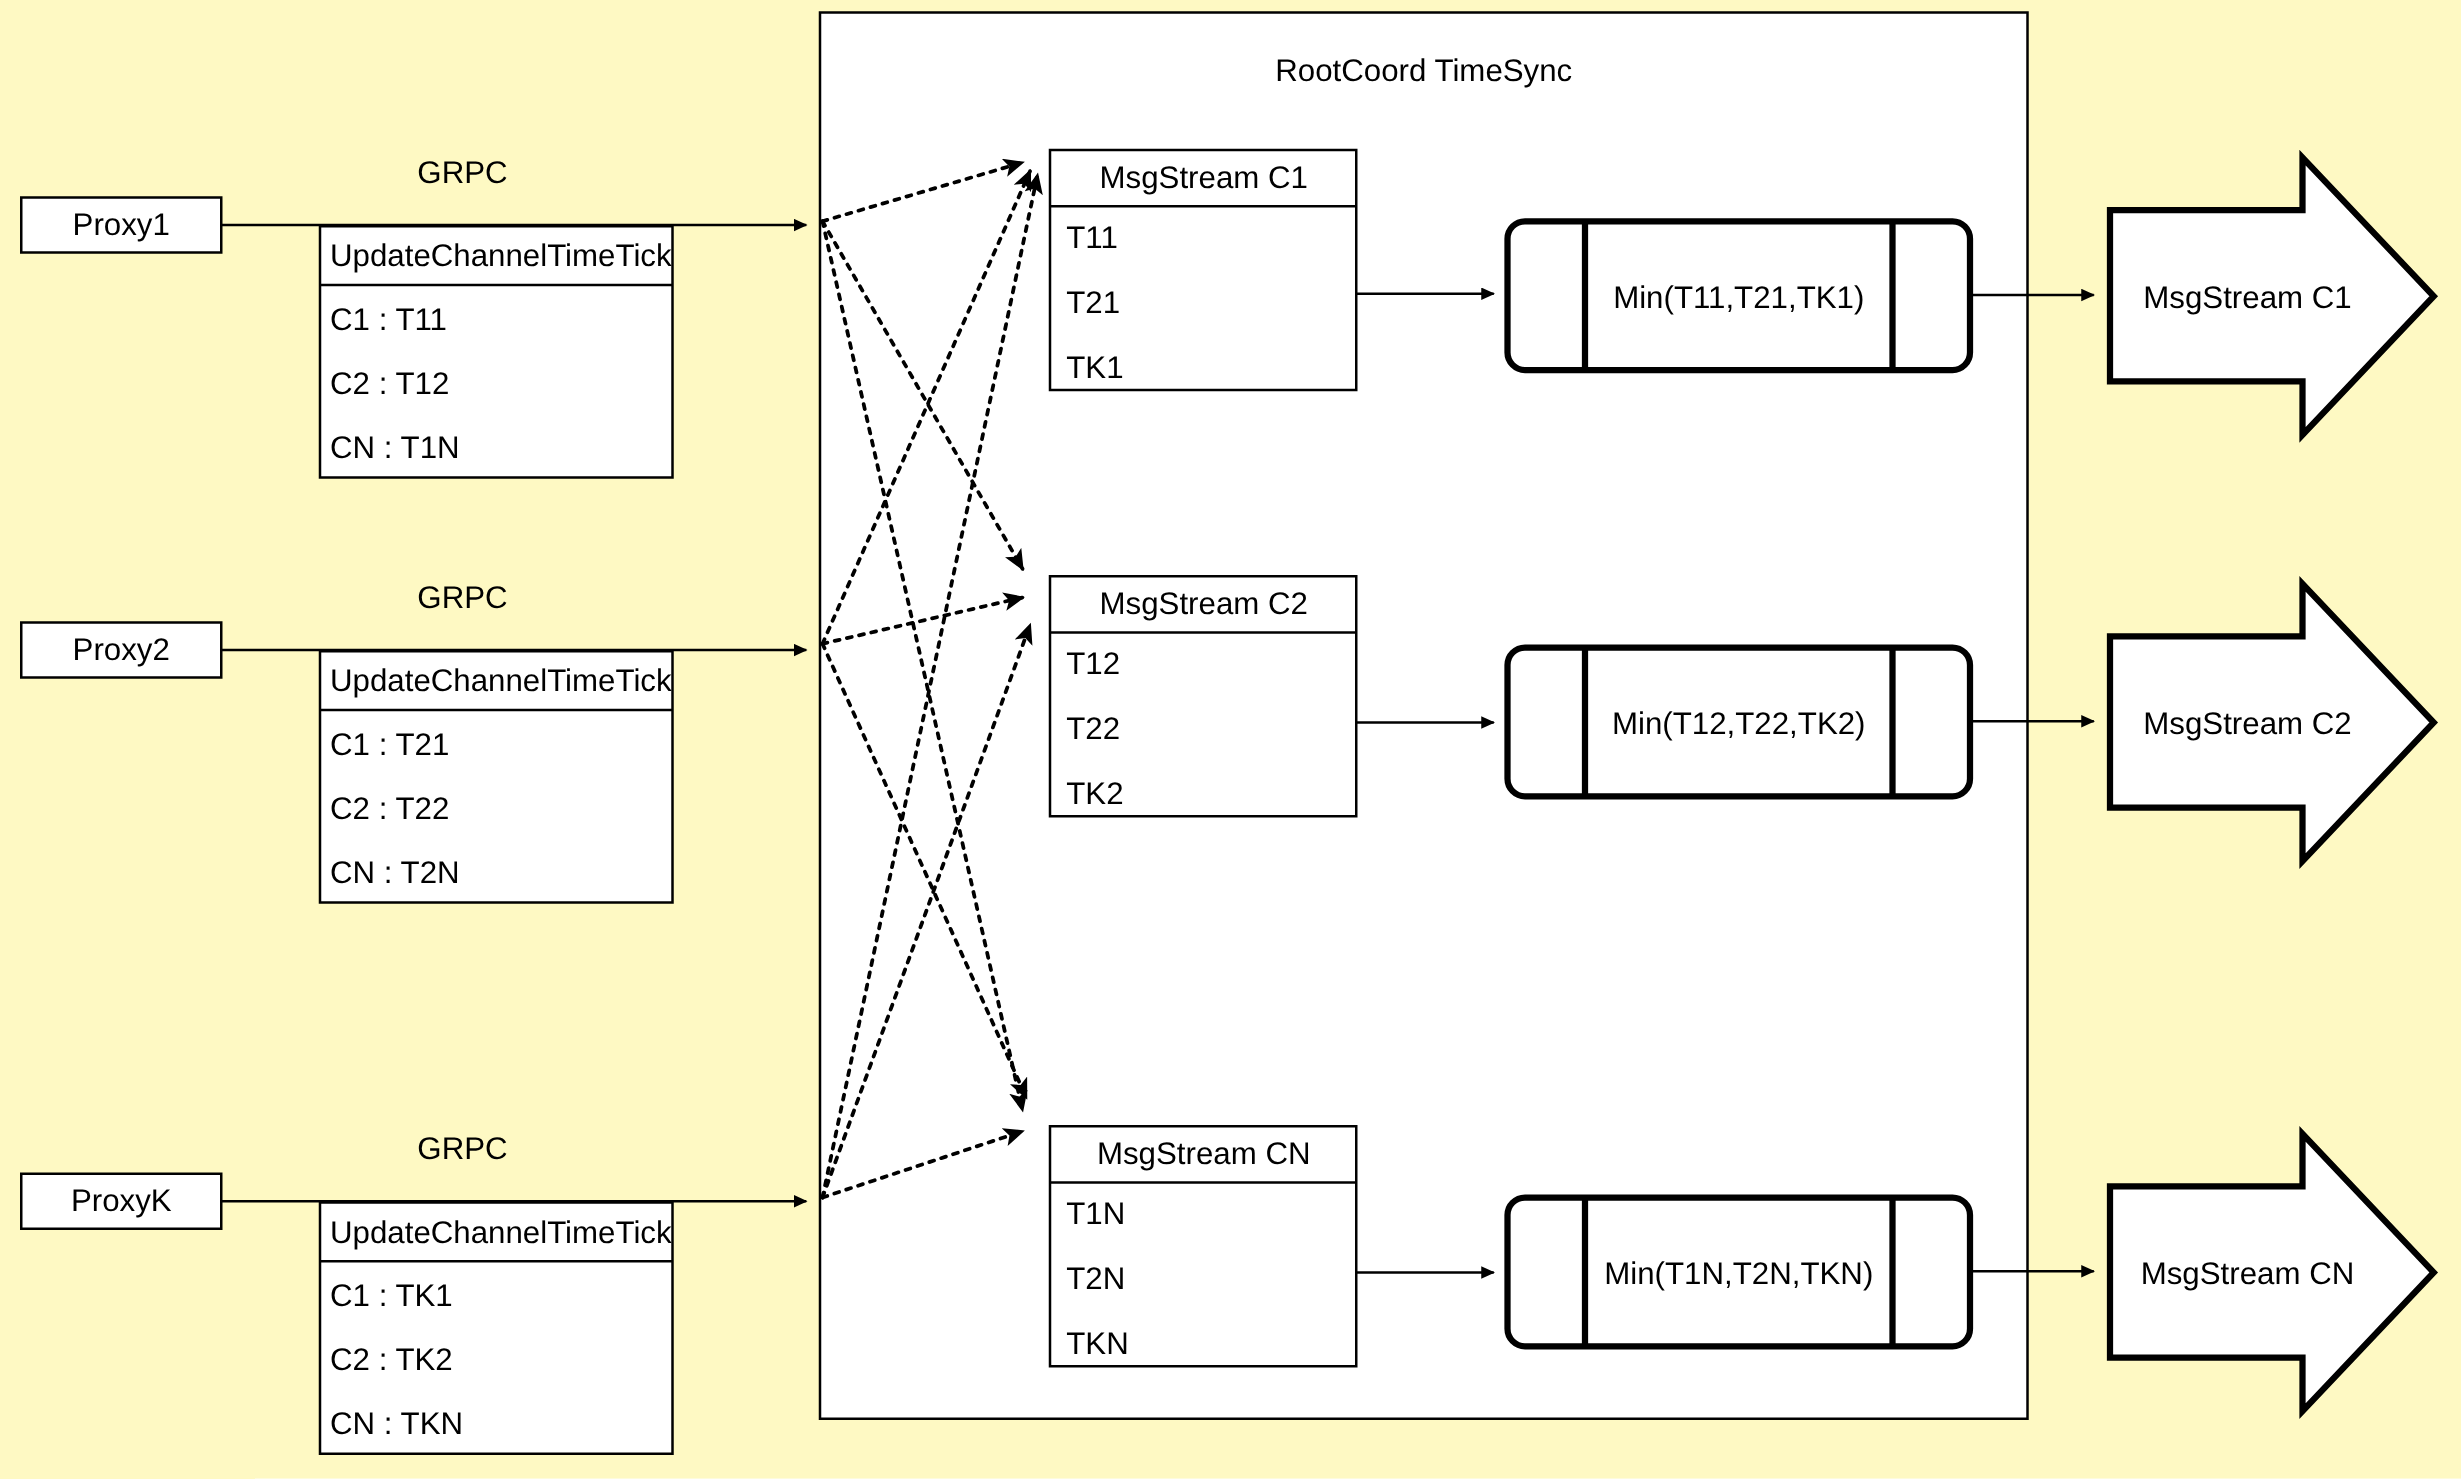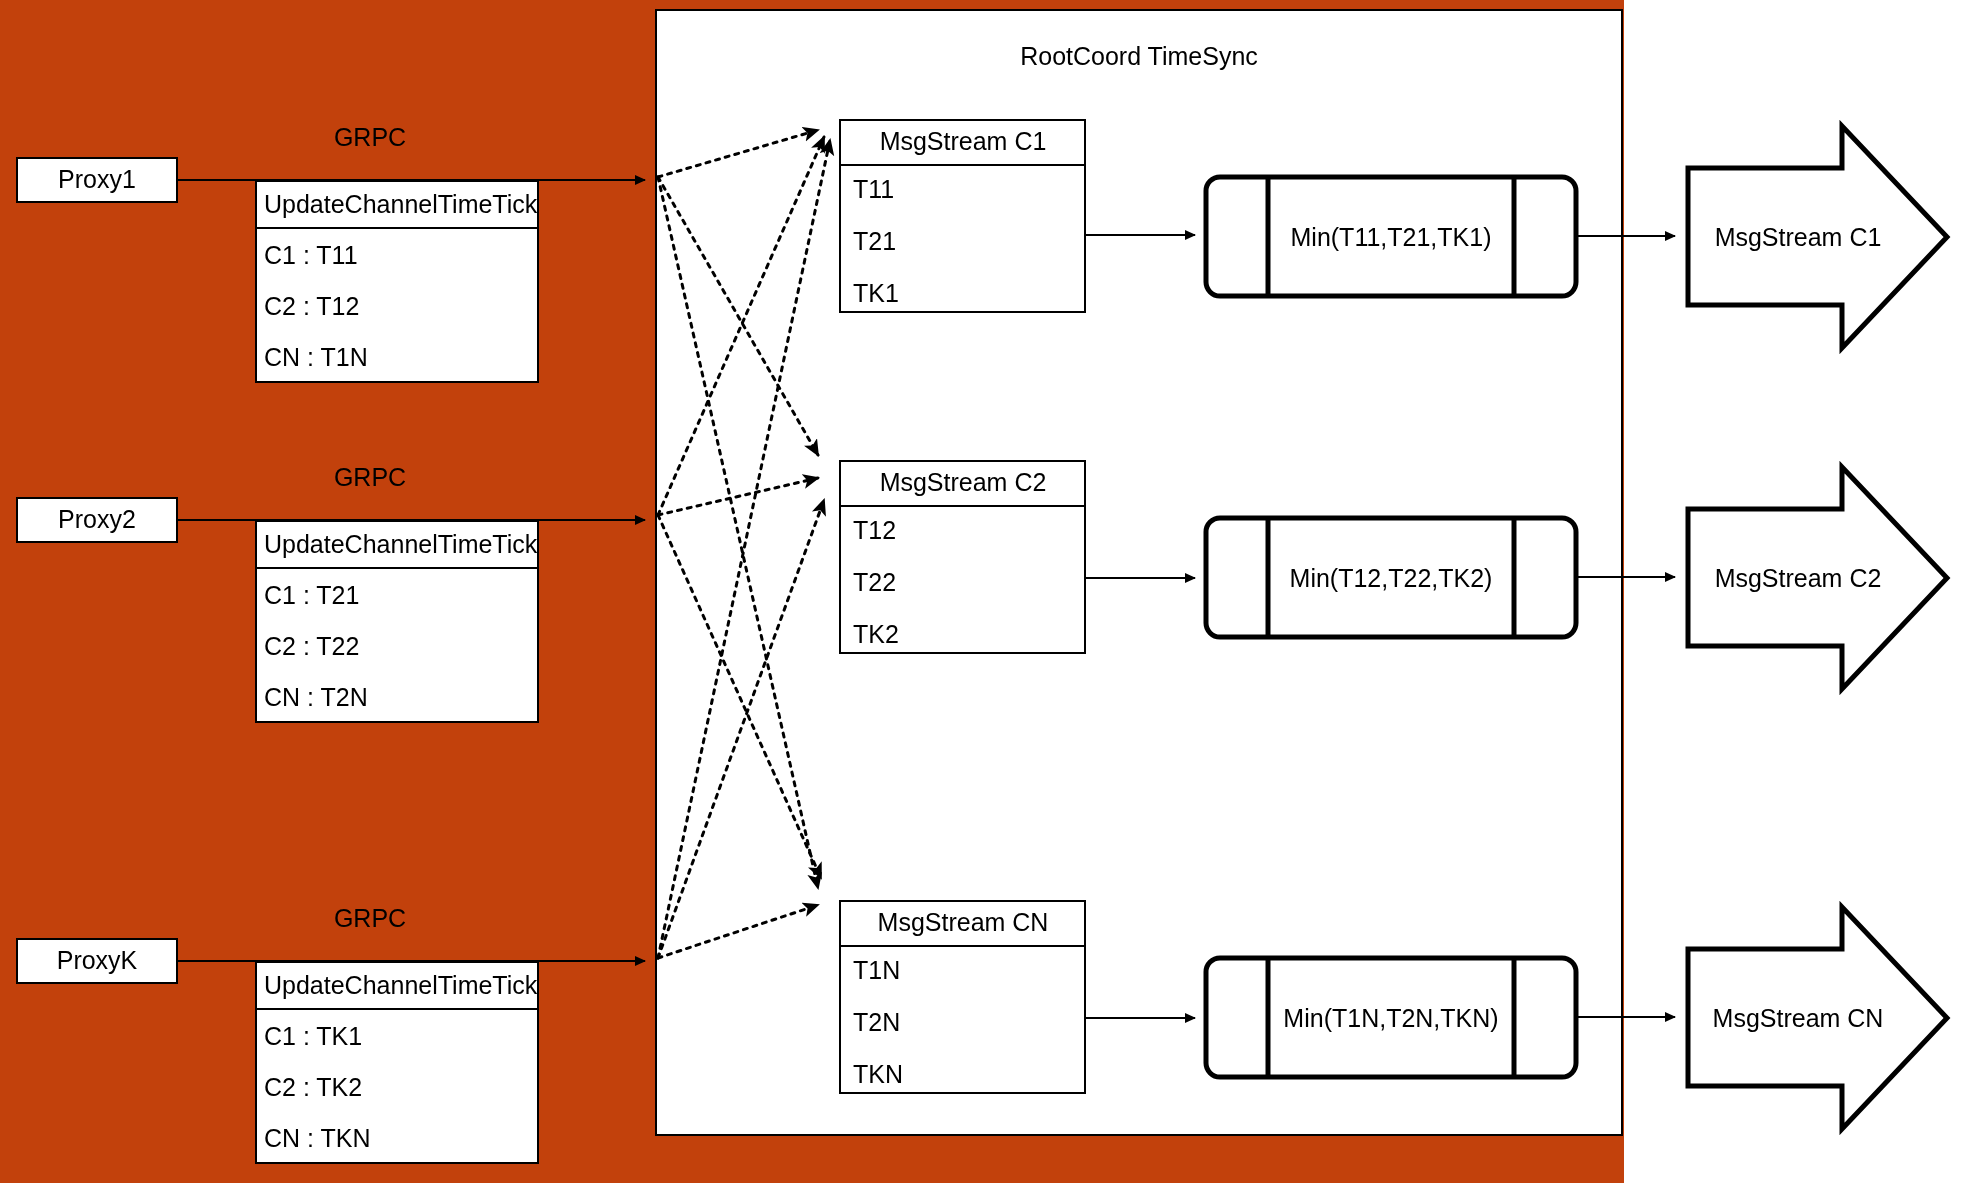--- a/index.html
+++ b/index.html
@@ -1,17 +1,17 @@
 <!DOCTYPE html>
 <html><head>
 <meta charset="utf-8">
 <style>
   html,body{margin:0;padding:0;background:#ffffff;}
   body{width:1969px;height:1183px;overflow:hidden;font-family:"Liberation Sans",sans-serif;}
-  #stage{position:relative;width:1624px;height:1183px;background:#c2410c;}
+  #stage{position:relative;width:1969px;height:1183px;background:#fef9c3;}
   svg{display:block;}
   text{font-family:"Liberation Sans",sans-serif;fill:#000000;}
   .t-lbl{font-size:25px;}
   .t-box{font-size:25px;}
   .t-title{font-size:25px;}
   .shape{fill:#ffffff;stroke:#000000;}
   .thin{stroke-width:2;}
   .thick{stroke-width:5;}
   .conn{stroke:#000000;stroke-width:2;fill:none;}
   .dotted{stroke:#000000;stroke-width:3;fill:none;stroke-dasharray:4 6;stroke-linecap:round;}

